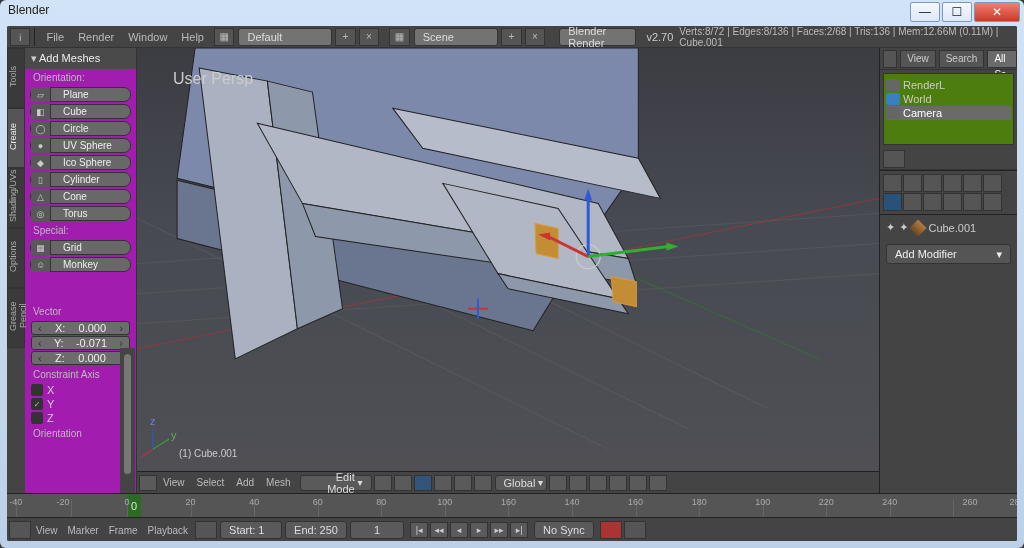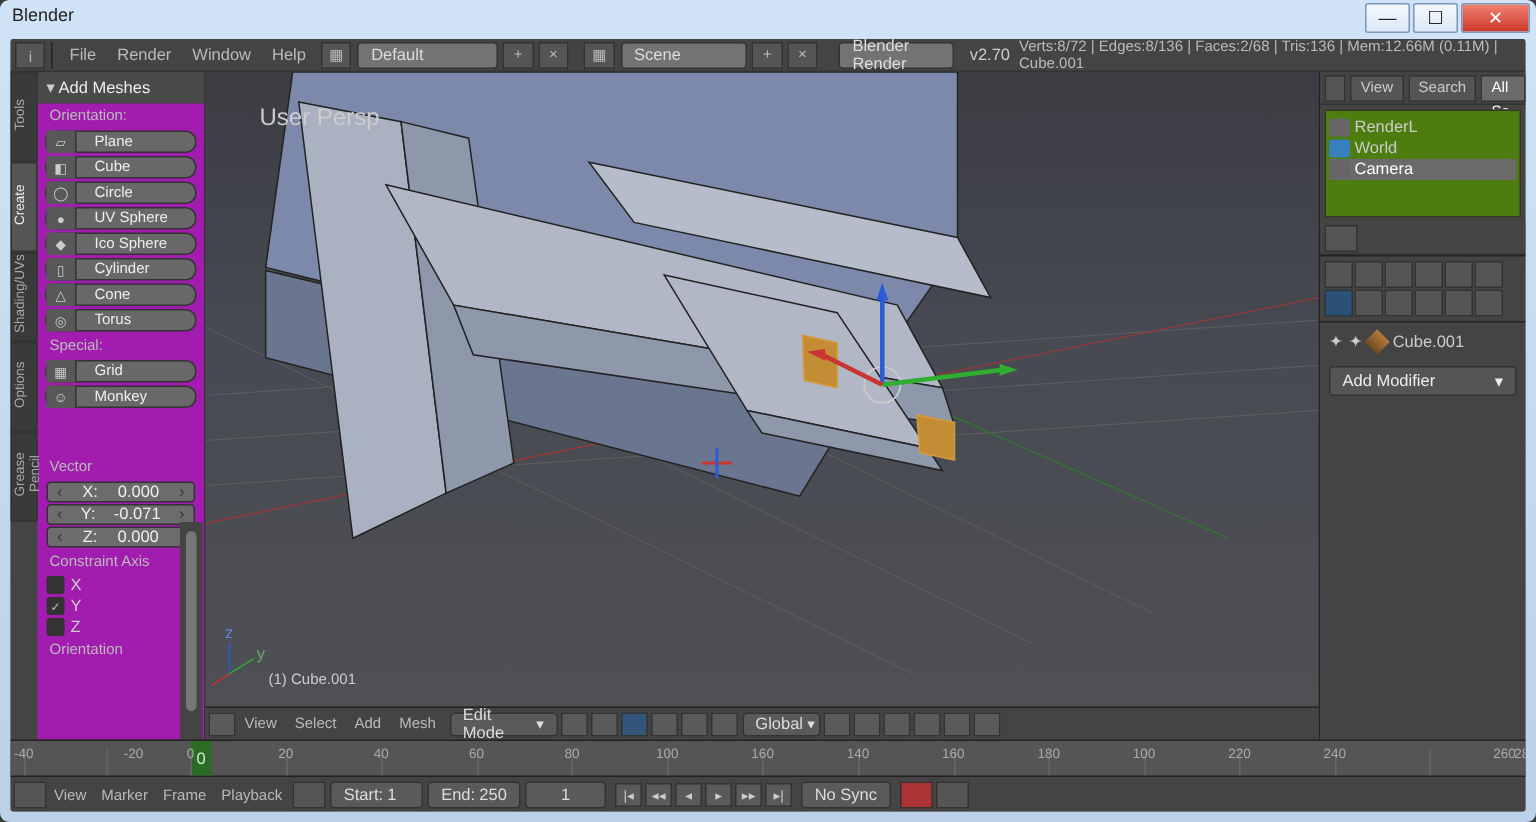--- a/index.html
+++ b/index.html
@@ -43,21 +43,21 @@
 .chk{width:12px;height:12px;background:#333;border-radius:2px;display:flex;align-items:center;justify-content:center;color:#bbb;font-size:8px;}
 .scrollbar{position:absolute;left:113px;width:15px;top:300px;bottom:0;background:#444;}
 .scrollbar .thumb{position:absolute;top:6px;height:120px;width:7px;left:4px;background:#777;border-radius:4px;}
 
 
 .viewport{flex:1;position:relative;background:linear-gradient(#3c3c43,#474a52 40%,#505055);}
 .vp-label{position:absolute;top:22px;left:36px;color:#ccc;font-size:16px;text-align:right;}
 .vp-obj{position:absolute;bottom:34px;left:42px;color:#ccc;font-size:10px;}
 .vp-header{position:absolute;bottom:0;left:0;right:0;height:22px;background:#444;display:flex;align-items:center;border-top:1px solid #222;}
 .vp-header .it{color:#bbb;padding:0 6px;font-size:10px;}
-.vp-header .pill{height:16px;padding:0 8px;background:#5a5a5a;border:1px solid #333;color:#ddd;display:flex;align-items:center;border-radius:3px;margin-left:3px;font-size:10px;}
+.vp-header .pill{height:16px;padding:0 8px;background:#5a5a5a;border:1px solid #333;color:#ddd;display:flex;align-items:center;border-radius:3px;margin-left:3px;font-size:10px;text-align:right;}
 .vp-header .ico{width:18px;height:16px;background:#5a5a5a;border:1px solid #333;margin-left:2px;}
 .vp-header .ico.on{background:#33557a;}
 #view3d svg{position:absolute;inset:0;}
 
 
 .right-col{width:138px;background:#444;border-left:1px solid #222;display:flex;flex-direction:column;}
 .right-hdr{height:22px;background:#444;display:flex;align-items:center;border-bottom:1px solid #333;}
 .right-hdr .ic{width:22px;height:18px;background:#555;border:1px solid #333;margin-left:3px;}
 .right-hdr .tab{height:18px;padding:0 6px;background:#555;border:1px solid #333;color:#ccc;margin-left:3px;font-size:10px;line-height:16px;}
 .right-hdr .tab.on{background:#6a6a6a;color:#fff;}
@@ -347,21 +347,21 @@
       </div>
 
     </div>
 
     <div class="timeline">
       <div class="ruler" id="ruler">
         <div class="cur" style="left:120px"><span>0</span></div>
       <div class="tick" style="left: 8.8px;"></div>
           <div class="tl" style="left: 8.8px;">-40</div>
           <div class="tick" style="left: 64.4px;"></div>
-          <div class="tl" style="left: 82px;">-20</div>
+          <div class="tl" style="left: 56px;">-20</div>
           <div class="tick" style="left: 120px;"></div>
           <div class="tl" style="left: 120px;">0</div>
           <div class="tick" style="left: 183.571px;"></div>
           <div class="tl" style="left: 183.571px;">20</div>
           <div class="tick" style="left: 247.143px;"></div>
           <div class="tl" style="left: 247.143px;">40</div>
           <div class="tick" style="left: 310.714px;"></div>
           <div class="tl" style="left: 310.714px;">60</div>
           <div class="tick" style="left: 374.286px;"></div>
           <div class="tl" style="left: 374.286px;">80</div>
@@ -375,21 +375,21 @@
           <div class="tl" style="left: 628.571px;">160</div>
           <div class="tick" style="left: 692.143px;"></div>
           <div class="tl" style="left: 692.143px; margin-top: 15px;">180</div>
           <div class="tick" style="left: 755.714px;"></div>
           <div class="tl" style="left: 755.714px;">100</div>
           <div class="tick" style="left: 819.286px;"></div>
           <div class="tl" style="left: 819.286px;">220</div>
           <div class="tick" style="left: 882.857px;"></div>
           <div class="tl" style="left: 882.857px;">240</div>
           <div class="tick" style="left: 946.429px;"></div>
-          <div class="tl" style="left: 996px;">260</div>
+          <div class="tl" style="left: 963px;">260</div>
           <div class="tl" style="left: 1010px;">280</div>
         </div>
       <div class="tl-bar">
         <div class="ico"></div>
         <div class="it">View</div>
         <div class="it">Marker</div>
         <div class="it">Frame</div>
         <div class="it">Playback</div>
         <div class="ico"></div>
         <div class="pill" style="width:62px"><span>Start:</span>&nbsp;<span>1</span></div>

